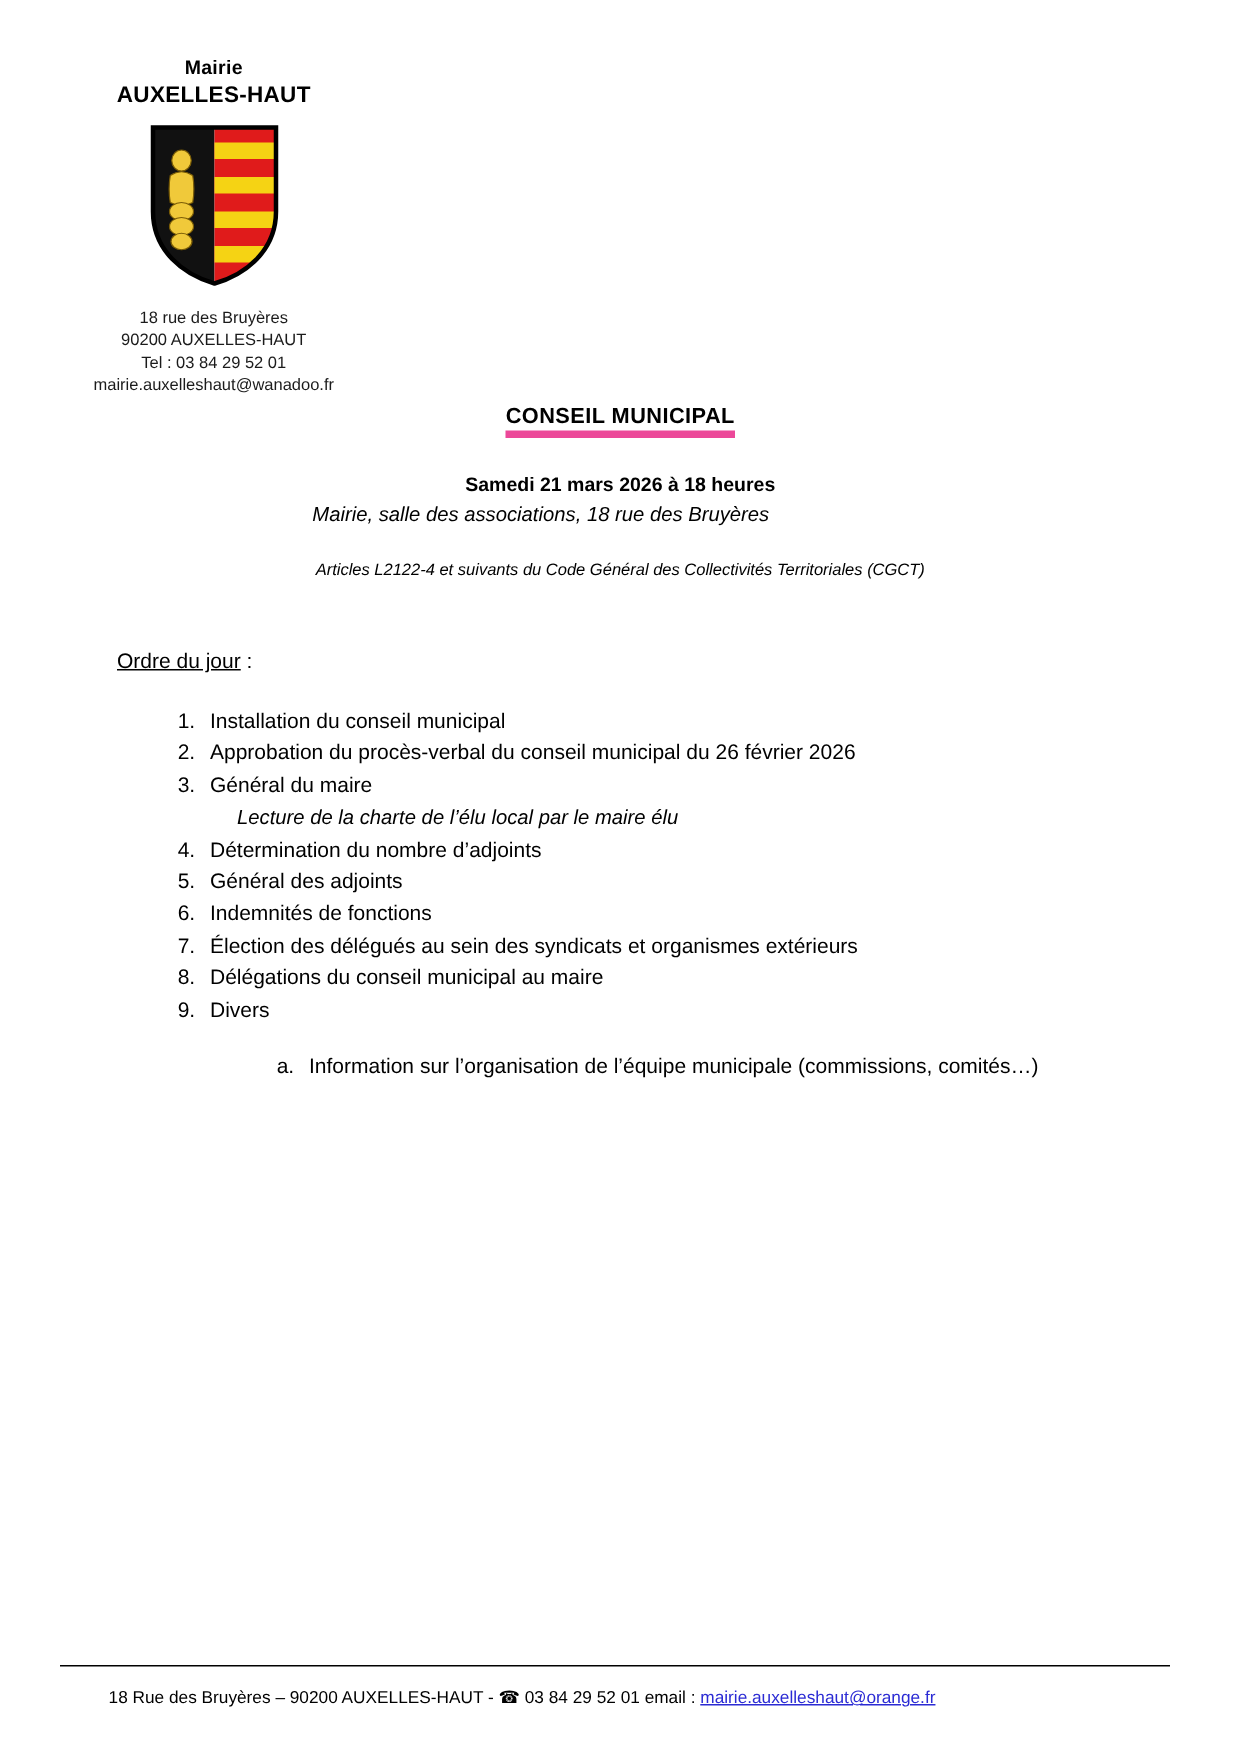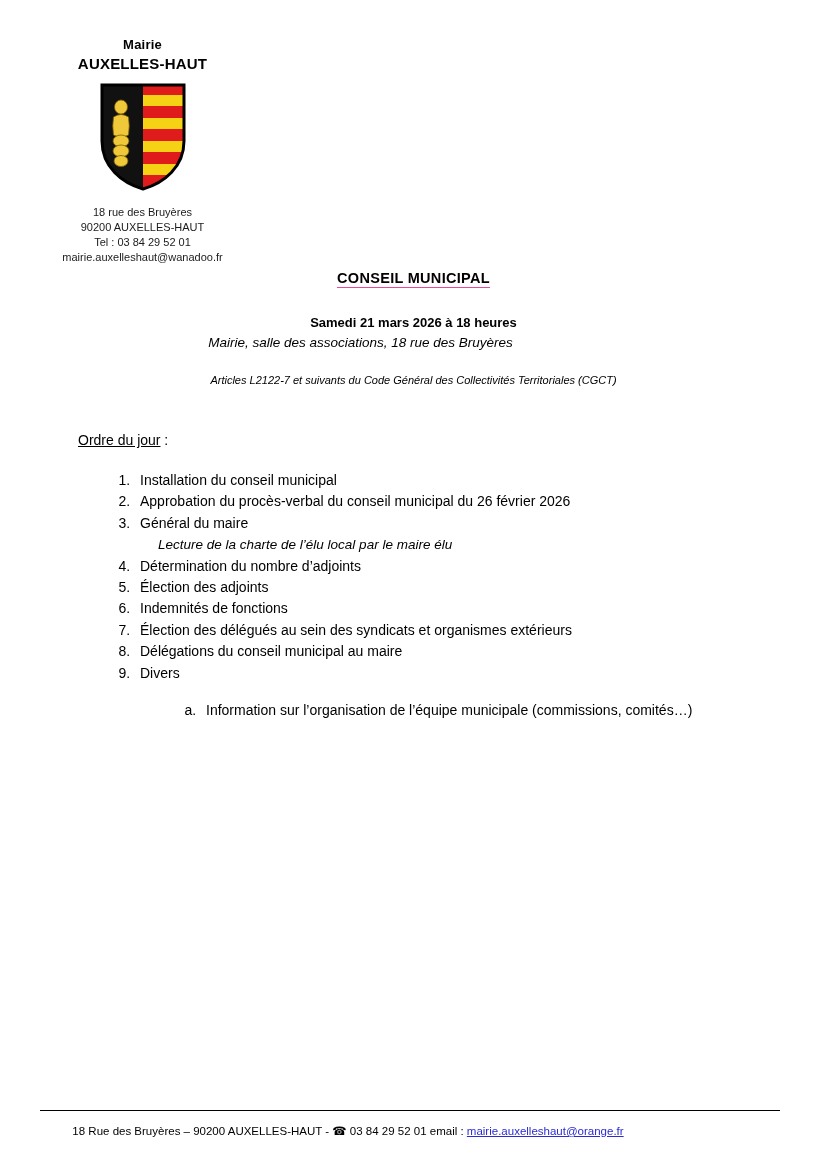--- a/index.html
+++ b/index.html
@@ -61,21 +61,21 @@
     position: absolute;
     left: 0;
     top: 270px;
     width: 827px;
     text-align: center;
     font-size: 14.5px;
     font-weight: bold;
     letter-spacing: 0.3px;
   }
   .doc-title span {
-    border-bottom: 1px solid #ec4899;
+    border-bottom: 5px solid #ec4899;
     padding-bottom: 1px;
   }
   .meeting-when {
     position: absolute;
     left: 0;
     top: 315px;
     width: 827px;
     text-align: center;
     font-size: 13px;
     font-weight: bold;
@@ -206,36 +206,36 @@
     <div>mairie.auxelleshaut@wanadoo.fr</div>
   </div>
 </div>
 
 <div class="doc-title">
   <span>CONSEIL MUNICIPAL</span>
 </div>
 
 <div class="meeting-when">Samedi 21 mars 2026 à 18 heures</div>
 <div class="meeting-where">Mairie, salle des associations, 18 rue des Bruyères</div>
-<div class="legal-ref">Articles L2122-7 et suivants du Code Général des Collectivités Territoriales (CGCT)</div>
+<div class="legal-ref">Articles L2122-4 et suivants du Code Général des Collectivités Territoriales (CGCT)</div>
 
 <div class="agenda-heading">
   <u>Ordre du jour</u><span> :</span>
 </div>
 
 <div class="agenda">
   <ol class="agenda-list">
     <li><span>Installation du conseil municipal</span></li>
     <li><span>Approbation du procès-verbal du conseil municipal du 26 février 2026</span></li>
     <li>
       <span>Général du maire</span>
       <span class="sub-italic">Lecture de la charte de l’élu local par le maire élu</span>
     </li>
     <li><span>Détermination du nombre d’adjoints</span></li>
-    <li><span>Élection des adjoints</span></li>
+    <li><span>Général des adjoints</span></li>
     <li><span>Indemnités de fonctions</span></li>
     <li><span>Élection des délégués au sein des syndicats et organismes extérieurs</span></li>
     <li><span>Délégations du conseil municipal au maire</span></li>
     <li>
       <span>Divers</span>
       <ol class="agenda-sub">
         <li><span>Information sur l’organisation de l’équipe municipale (commissions, comités…)</span></li>
       </ol>
     </li>
   </ol>

